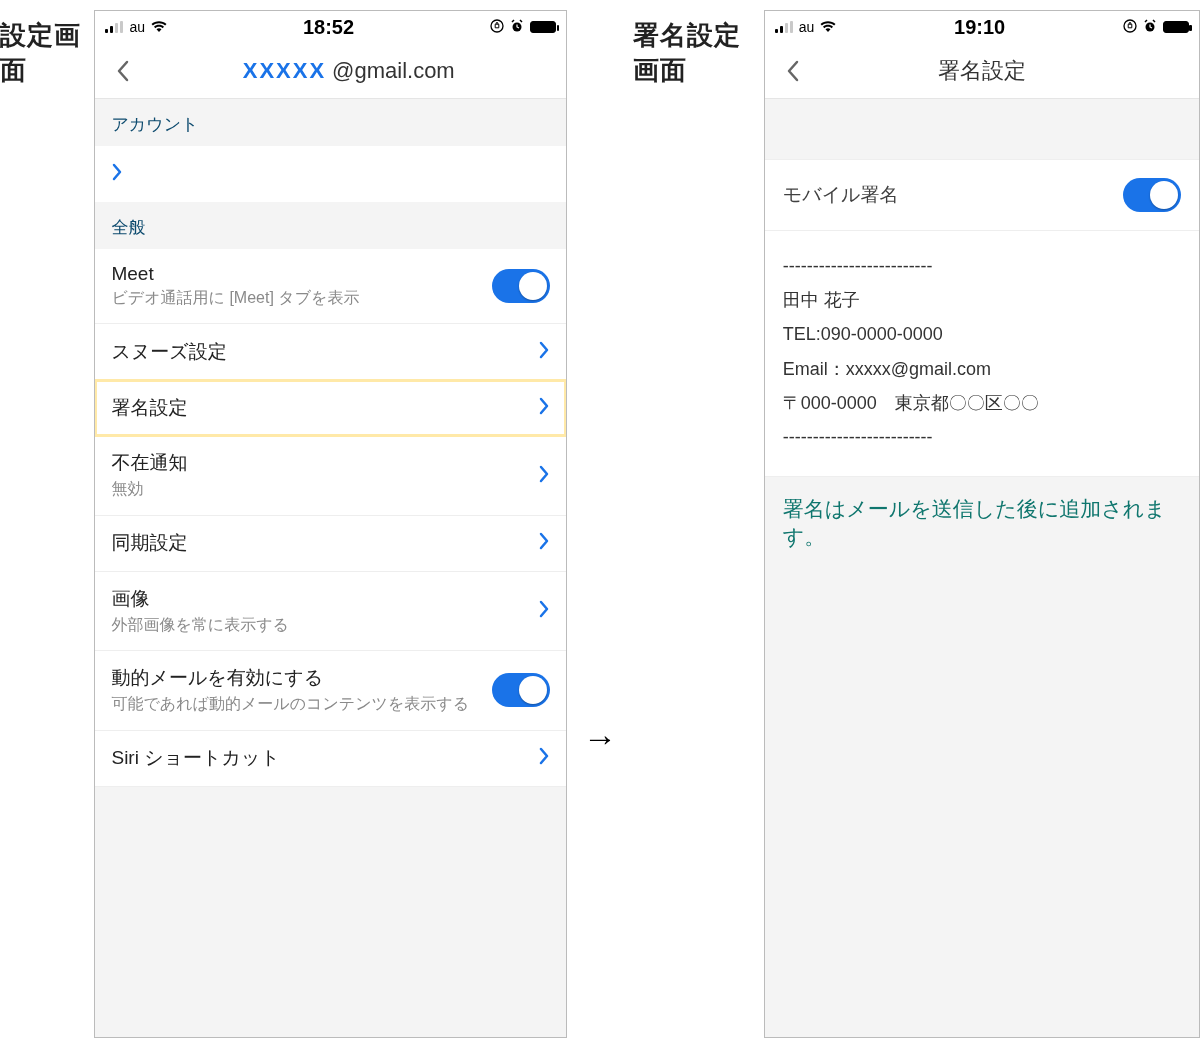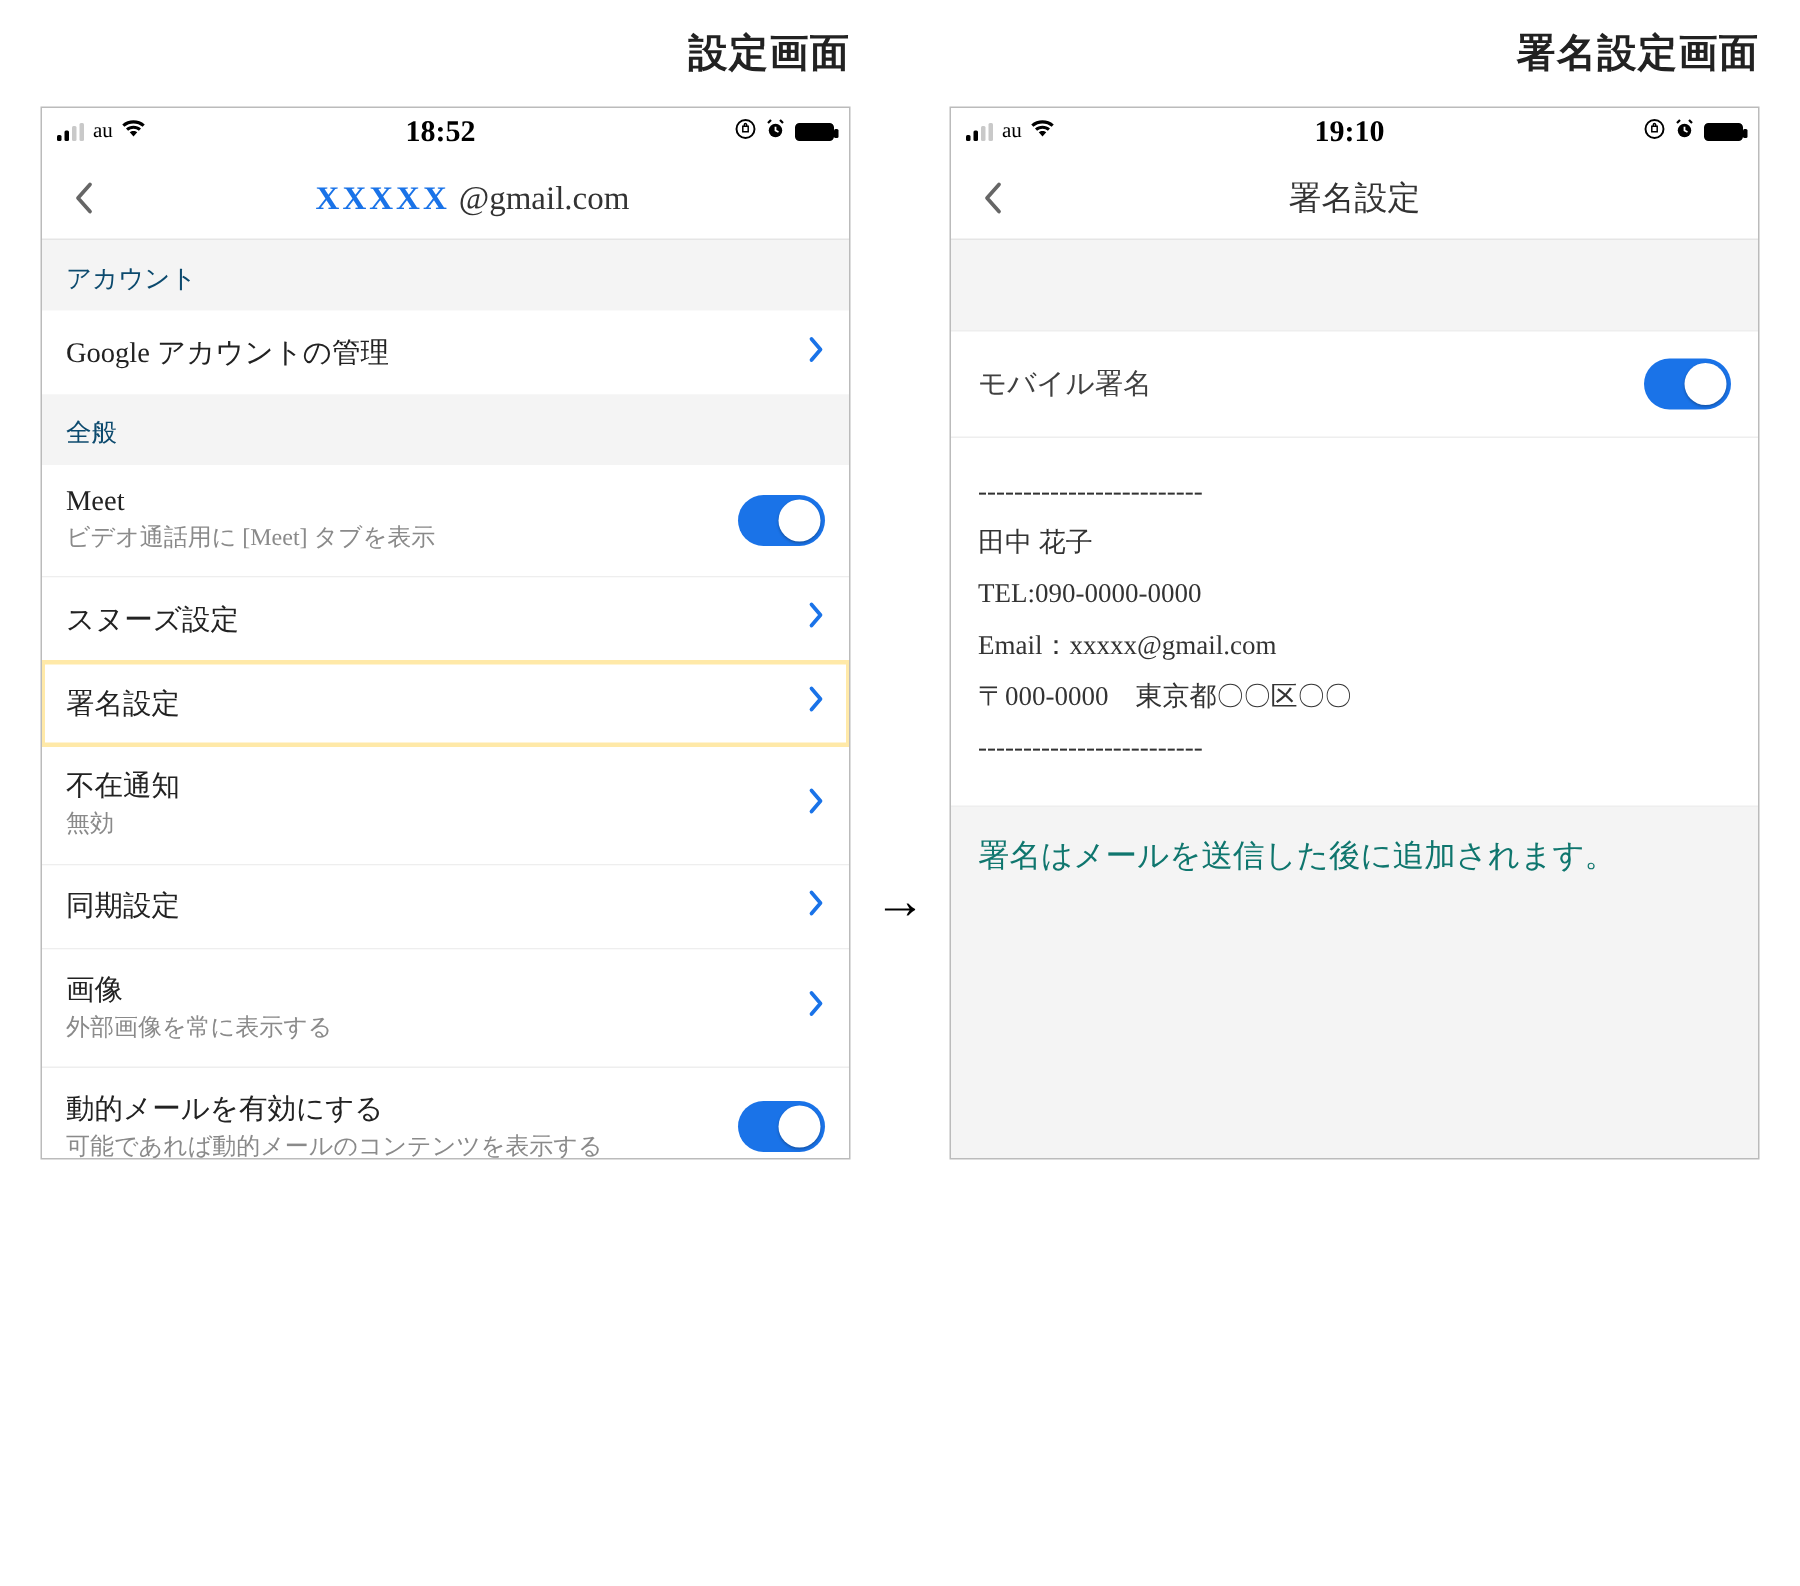--- a/index.html
+++ b/index.html
@@ -8,31 +8,31 @@
     background: #fff;
     width: 1200px;
     padding: 10px 0 20px 0;
   }
   .stage {
     display: flex;
     align-items: flex-start;
     justify-content: center;
     gap: 14px;
   }
-  .col { display: flex; flex-direction: column; align-items: flex-end; font-family: Liberation Serif, serif; }
+  .col { display: flex; align-items: flex-start; }
   .screen-title {
     font-size: 26px;
     font-weight: 600;
     color: #222;
     margin: 8px 0 18px 0;
     letter-spacing: 1px;
   }
   .phone {
     width: 540px;
-    height: 702px;
+    height: 1028px;
     border: 1px solid #bbb;
     background: #fff;
     display: flex;
     flex-direction: column;
     overflow: hidden;
   }
   
   .status-bar {
     height: 32px;
     display: flex;
@@ -203,23 +203,20 @@
         <div class="nav-title">
           <span class="masked">XXXXX</span>
           <span class="domain">@gmail.com</span>
         </div>
       </div>
 
       <div class="list">
         <div class="section-header">アカウント</div>
 
         <div class="row last-in-section">
-          <div class="labels">
-              <span class="primary">Google アカウントの管理</span>
-            </div>
           <span class="chevron">
             <svg width="12" height="18" viewBox="0 0 12 18">
                 <path d="M3 2 L9 9 L3 16" stroke="#1a73e8" stroke-width="2.5" fill="none" stroke-linecap="round" stroke-linejoin="round"></path>
               </svg>
           </span>
         </div>
 
         <div class="section-header">全般</div>
 
         <div class="row">

